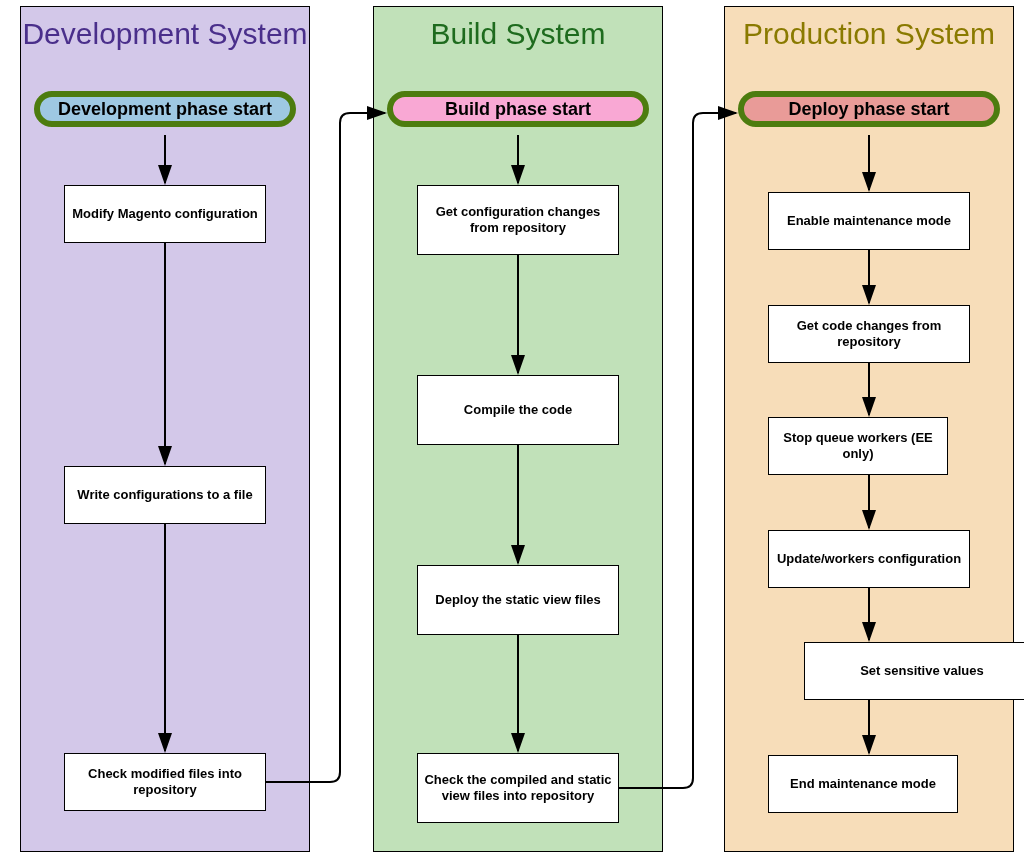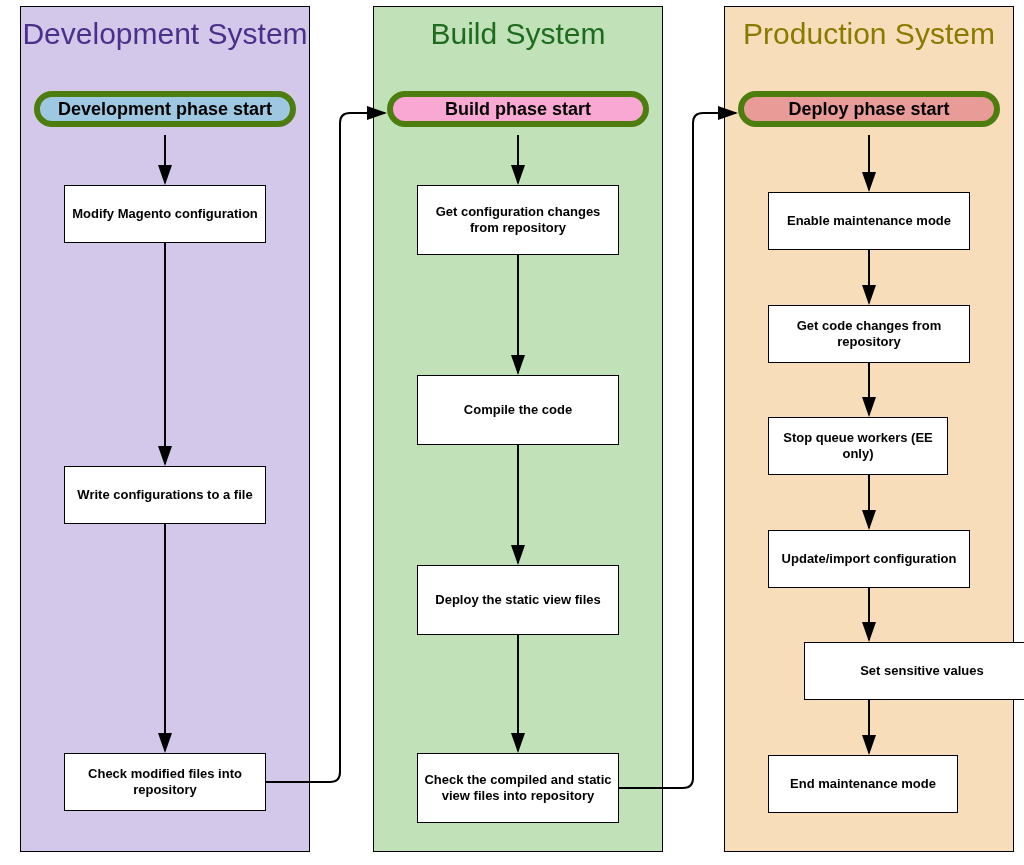--- a/index.html
+++ b/index.html
@@ -78,21 +78,21 @@
 <div class="box" style="left:417px; top:565px; width:202px; height:70px;">Deploy the static view files</div>
 <div class="box" style="left:417px; top:753px; width:202px; height:70px;">Check the compiled and static view files into repository</div>
 
 <div class="lane" style="left:724px; top:6px; width:290px; height:846px; background:#F7DDB9;">
   <div class="lane-title" style="color:#8A7A00;">Production System</div>
 </div>
 <div class="pill" style="left:738px; top:91px; width:262px; background:#E99B98;">Deploy phase start</div>
 <div class="box" style="left:768px; top:192px; width:202px; height:58px;">Enable maintenance mode</div>
 <div class="box" style="left:768px; top:305px; width:202px; height:58px;">Get code changes from repository</div>
 <div class="box" style="left:768px; top:417px; width:180px; height:58px;">Stop queue workers (EE only)</div>
-<div class="box" style="left:768px; top:530px; width:202px; height:58px;">Update/import configuration</div>
+<div class="box" style="left:768px; top:530px; width:202px; height:58px;">Update/workers configuration</div>
 <div class="box" style="left:804px; top:642px; width:236px; height:58px;">Set sensitive values</div>
 <div class="box" style="left:768px; top:755px; width:190px; height:58px;">End maintenance mode</div>
 
 <svg class="overlay">
   <defs>
     <marker id="arrowhead" markerWidth="10" markerHeight="7" refX="9" refY="3.5" orient="auto">
       <polygon points="0 0, 10 3.5, 0 7" fill="#000"></polygon>
     </marker>
   </defs>
   <g stroke="#000" stroke-width="2" fill="none" marker-end="url(#arrowhead)">

